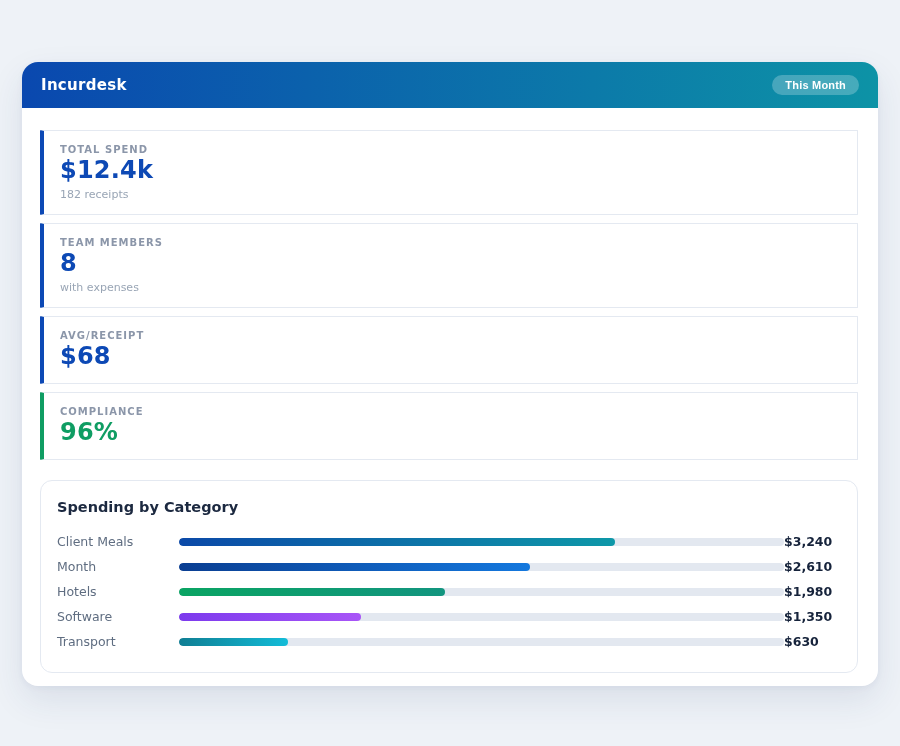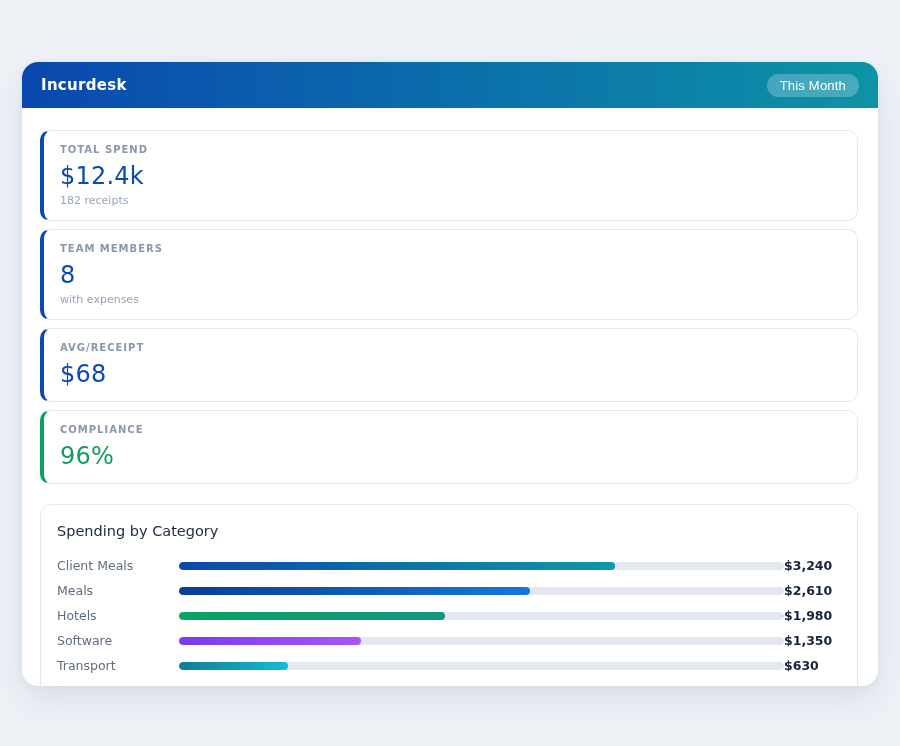--- a/index.html
+++ b/index.html
@@ -31,69 +31,69 @@
   }
   .app-title {
     color: #ffffff;
     font-size: 15px;
     font-weight: bold;
     letter-spacing: 0.3px;
   }
   .period-badge {
     background: rgba(255,255,255,0.24);
     color: #ffffff;
-    font-size: 13px;
-    font-weight: normal;
+    font-size: 11px;
+    font-weight: bold;
     padding: 4px 13px;
     border-radius: 999px;
     border: none;
     cursor: pointer;
     letter-spacing: 0.2px;
   }
 
   .app-body { padding: 22px 20px 22px 18px; }
 
   .stat-card {
     background: #ffffff;
     border: 1px solid #e4e9f1;
     border-left-width: 4px;
     border-left-style: solid;
-    border-radius: 10px;
+    border-radius: 1px;
     padding: 13px 16px 13px 16px;
     margin-bottom: 8px;
   }
   .stat-label {
     font-size: 10px;
     font-weight: bold;
     letter-spacing: 1px;
     color: #8b96a9;
     text-transform: uppercase;
   }
   .stat-value {
     font-size: 24px;
-    font-weight: normal;
-    margin-top: 7px;
+    font-weight: bold;
+    margin-top: 1px;
     letter-spacing: 0.2px;
   }
   .stat-sub {
     font-size: 11px;
     color: #99a5b5;
     margin-top: 4px;
   }
 
   .chart-card {
     background: #ffffff;
     border: 1px solid #e4e9f1;
     border-radius: 12px;
     padding: 18px 15px 18px 16px;
     margin-top: 20px;
   }
   .chart-title {
     font-size: 14.5px;
-    font-weight: normal;
+    font-weight: bold;
     color: #1c2940;
     margin-bottom: 14px;
   }
   .cat-row {
     display: flex;
     align-items: center;
     height: 25px;
   }
   .cat-label {
     width: 122px;
@@ -158,21 +158,21 @@
         <div class="chart-title">Spending by Category</div>
         <div id="category-rows">
             <div class="cat-row">
               <div class="cat-label">Client Meals</div>
               <div class="cat-track">
                 <div class="cat-fill" style="width: 72%; background: linear-gradient(90deg, rgb(11, 73, 168), rgb(14, 152, 168));"></div>
               </div>
               <div class="cat-value">$3,240</div>
             </div>
             <div class="cat-row">
-              <div class="cat-label">Meals</div>
+              <div class="cat-label">Month</div>
               <div class="cat-track">
                 <div class="cat-fill" style="width: 58%; background: linear-gradient(90deg, rgb(10, 62, 146), rgb(20, 120, 222));"></div>
               </div>
               <div class="cat-value">$2,610</div>
             </div>
             <div class="cat-row">
               <div class="cat-label">Hotels</div>
               <div class="cat-track">
                 <div class="cat-fill" style="width: 44%; background: linear-gradient(90deg, rgb(10, 164, 99), rgb(18, 149, 127));"></div>
               </div>

